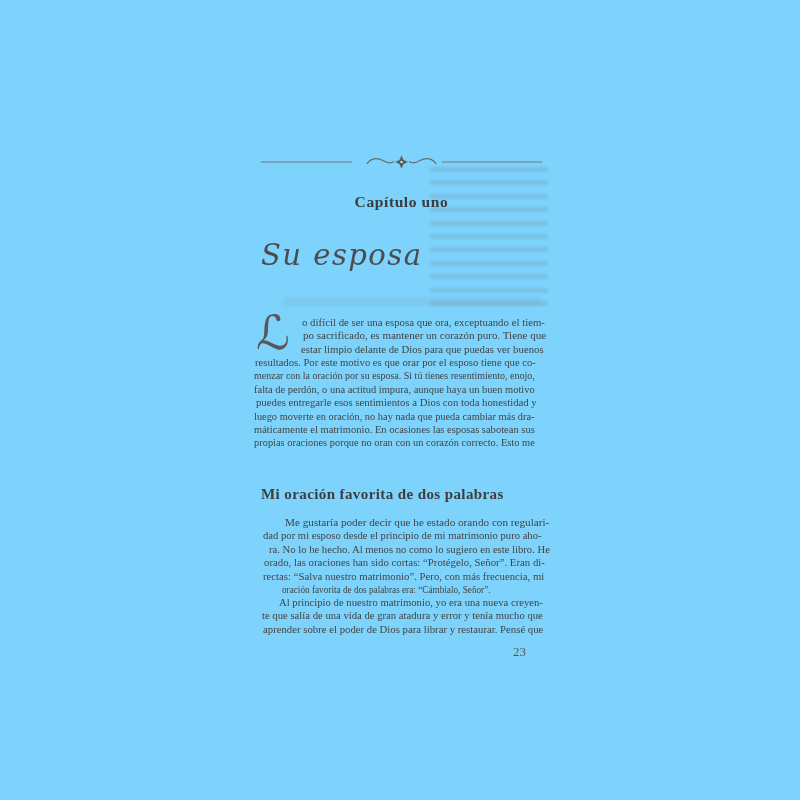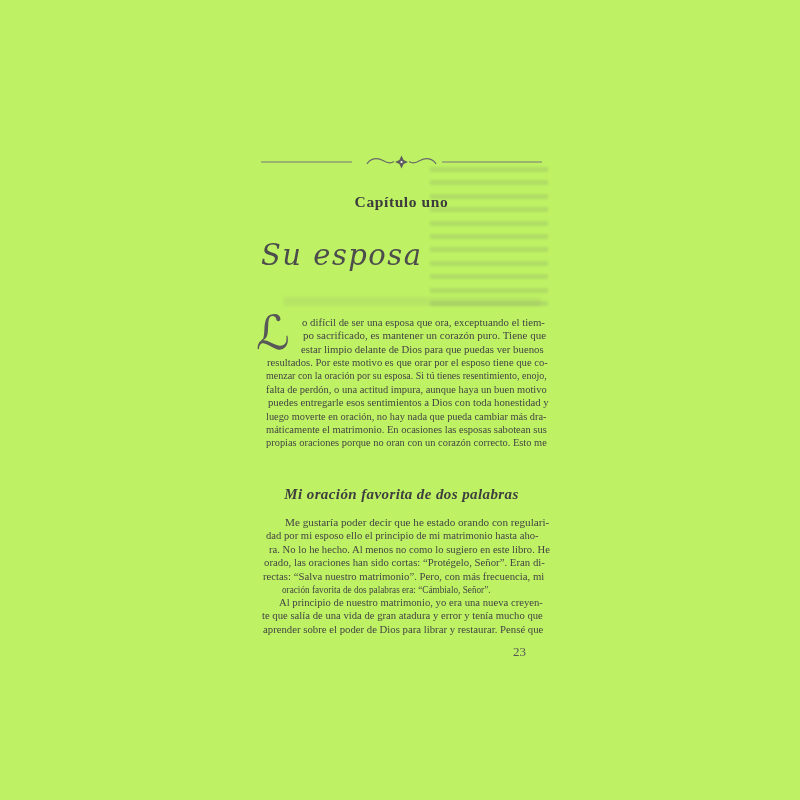--- a/index.html
+++ b/index.html
@@ -1,19 +1,19 @@
 <!DOCTYPE html>
 <html><head>
 <meta charset="utf-8">
 <style>
   html,body{margin:0;padding:0;background:#ffffff;}
   .scan-page{
     position:relative;
     width:800px;height:800px;
-    background:#bef264;
+    background:#7dd3fc;
     overflow:hidden;
     font-family:"Liberation Serif","DejaVu Serif",serif;
     color:#434343;
   }
   .abs{position:absolute;}
   
   .ornament{left:261px;top:153px;width:281px;height:18px;}
   
   .chapter-label{
     left:261px;top:193px;width:281px;
@@ -47,37 +47,37 @@
   
   .drop-cap{
     left:256px;top:308px;
     font-family:"DejaVu Sans","DejaVu Serif",sans-serif;
     font-size:47px;line-height:50px;
     color:#585858;font-weight:400;
   }
   
   .para{width:281px;text-align:center;}
   .para-indent-block{left:299px;top:316px;width:243px;}
-  .para1-rest{left:266px;top:356px;}
+  .para1-rest{left:254px;top:356px;}
   .para2{left:261px;top:516px;}
   .para3{left:261px;top:596px;}
   .text-line{
     height:13.4px;line-height:13.4px;
     font-size:10.6px;white-space:nowrap;overflow:visible;
   }
   .text-line > span{
     display:inline-block;white-space:nowrap;
     transform-origin:0 50%;
   }
   .indent-first{padding-left:17px;}
   
   .section-heading{
     left:261px;top:484px;width:281px;
-    text-align:center;
-    font-weight:bold;font-style:italic;
+    text-align:left;
+    font-weight:bold;
     font-size:15px;letter-spacing:0.4px;color:#3e3e3e;
     line-height:20px;
   }
   
   .page-number{
     left:245px;top:645px;width:281px;
     text-align:right;font-size:13px;color:#555555;
     line-height:14px;
   }
   .orn-svg{display:block;width:281px;height:18px;}
@@ -119,21 +119,21 @@
       <div class="text-line"><span style="transform: scaleX(1.014);">puedes entregarle esos sentimientos a Dios con toda honestidad y</span></div>
       <div class="text-line"><span style="transform: scaleX(0.979);">luego moverte en oración, no hay nada que pueda cambiar más dra-</span></div>
       <div class="text-line"><span style="transform: scaleX(0.993);">máticamente el matrimonio. En ocasiones las esposas sabotean sus</span></div>
       <div class="text-line"><span style="transform: scaleX(0.983);">propias oraciones porque no oran con un corazón correcto. Esto me</span></div>
     </div>
 
   <div class="abs section-heading">Mi oración favorita de dos palabras</div>
 
   <div class="abs para para2">
       <div class="text-line indent-first"><span style="transform: scaleX(1.056);">Me gustaría poder decir que he estado orando con regulari-</span></div>
-      <div class="text-line"><span style="transform: scaleX(1.004);">dad por mi esposo ello el principio de mi matrimonio hasta aho-</span></div>
+      <div class="text-line"><span style="transform: scaleX(1.004);">dad por mi esposo desde el principio de mi matrimonio puro aho-</span></div>
       <div class="text-line"><span style="transform: scaleX(1.004); margin-left: 8px;">ra. No lo he hecho. Al menos no como lo sugiero en este libro. He</span></div>
       <div class="text-line"><span style="transform: scaleX(1.018);">orado, las oraciones han sido cortas: “Protégelo, Señor”. Eran di-</span></div>
       <div class="text-line"><span style="transform: scaleX(1.014);">rectas: “Salva nuestro matrimonio”. Pero, con más frecuencia, mi</span></div>
       <div class="text-line line-end"><span style="transform: scaleX(0.87);">oración favorita de dos palabras era: “Cámbialo, Señor”.</span></div>
     </div>
 
   <div class="abs para para3">
       <div class="text-line indent-first"><span style="transform: scaleX(1.008);">Al principio de nuestro matrimonio, yo era una nueva creyen-</span></div>
       <div class="text-line"><span style="transform: scaleX(1.007);">te que salía de una vida de gran atadura y error y tenía mucho que</span></div>
       <div class="text-line"><span style="transform: scaleX(1.014);">aprender sobre el poder de Dios para librar y restaurar. Pensé que</span></div>

